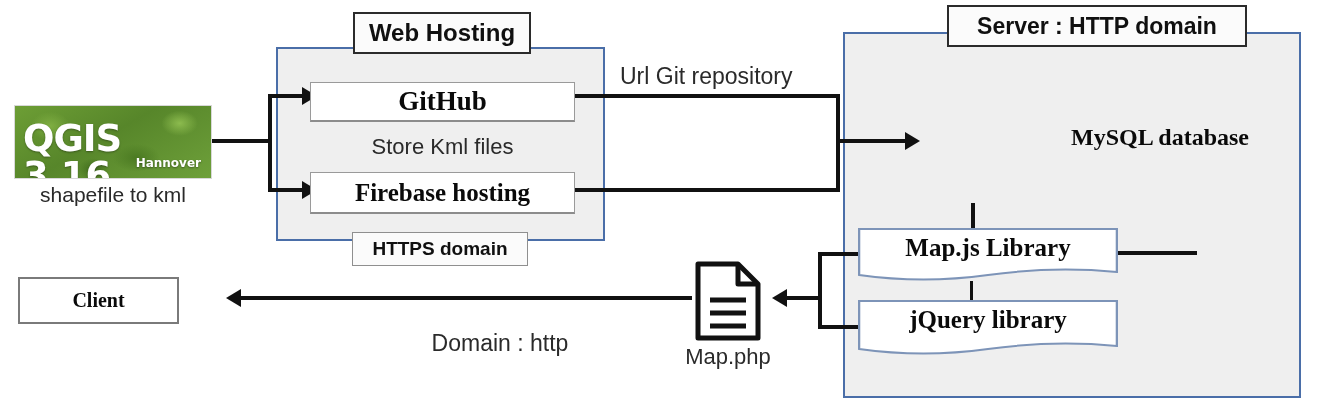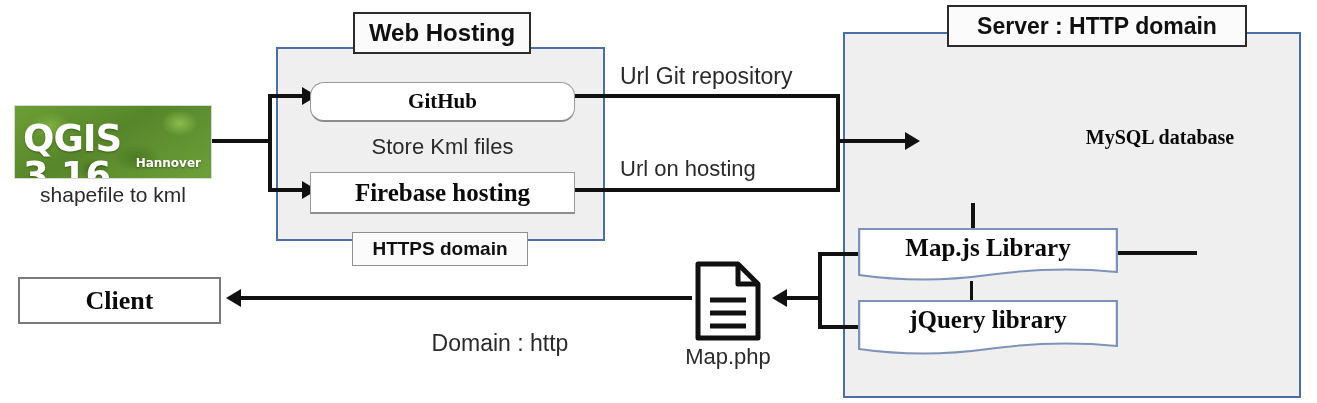--- a/index.html
+++ b/index.html
@@ -161,30 +161,29 @@
   <div class="abs vline" style="left:268px; top:96px; height:96px;"></div>
   <div class="abs hline" style="left:268px; top:94px; width:36px;"></div>
   <div class="abs arrow-r" style="left:302px; top:87px;"></div>
   <div class="abs hline" style="left:268px; top:188px; width:36px;"></div>
   <div class="abs arrow-r" style="left:302px; top:181px;"></div>
 
   <div class="abs panel" style="left:276px; top:47px; width:329px; height:194px;"></div>
 
   <div class="abs title-box" style="left:353px; top:12px; width:178px; height:42px; font-size:24px;">Web Hosting</div>
 
-  <div class="abs white-box" style="left:310px; top:82px; width:265px; height:40px; font-size:21px;border-radius:14px;">GitHub</div>
+  <div class="abs white-box" style="left:310px; top:82px; width:265px; height:40px; font-size:27px;">GitHub</div>
 
   <div class="abs plain-label" style="left:310px; top:133px; width:265px; height:28px; font-size:22px;">Store Kml files</div>
 
   <div class="abs white-box" style="left:310px; top:172px; width:265px; height:42px; font-size:25px;">Firebase hosting</div>
 
   <div class="abs title-box" style="left:352px; top:232px; width:176px; height:34px; font-size:19px; border-color:#8f8f8f; border-width:1px;">HTTPS domain</div>
 
   <div class="abs plain-label" style="left:620px; top:62px; width:230px; height:28px; font-size:23px; justify-content:flex-start;">Url Git repository</div>
-  <div class="abs plain-label" style="left:620px; top:155px; width:230px; height:28px; font-size:22px; justify-content:flex-start;">Url on hosting</div>
 
   <div class="abs hline" style="left:575px; top:94px; width:265px;"></div>
   <div class="abs hline" style="left:575px; top:188px; width:265px;"></div>
   <div class="abs vline" style="left:836px; top:94px; height:98px;"></div>
   <div class="abs hline" style="left:836px; top:139px; width:78px;"></div>
   <div class="abs arrow-r" style="left:905px; top:132px;"></div>
 
   <div class="abs panel" style="left:843px; top:32px; width:458px; height:366px;"></div>
 
   <div class="abs title-box" style="left:947px; top:5px; width:300px; height:42px; font-size:23px;">Server : HTTP domain</div>
@@ -218,21 +217,21 @@
       <circle cx="76" cy="76" r="25" fill="url(#globeG)"></circle>
       <g stroke="#d8f3ff" stroke-width="1.2" fill="none" opacity=".85">
         <ellipse cx="76" cy="76" rx="25" ry="10"></ellipse>
         <ellipse cx="76" cy="76" rx="10" ry="25"></ellipse>
         <ellipse cx="76" cy="76" rx="19" ry="25"></ellipse>
         <line x1="51" y1="76" x2="101" y2="76"></line>
       </g>
     </svg>
   </div>
 
-  <div class="abs white-box" style="left:1055px; top:120px; width:210px; height:34px; font-size:20px; background:transparent; border:none;">MySQL database</div>
+  <div class="abs white-box" style="left:1055px; top:120px; width:210px; height:34px; font-size:24px; background:transparent; border:none;">MySQL database</div>
 
   <div class="abs vline" style="left:971px; top:203px; height:33px;"></div>
   <div class="abs arrow-d" style="left:964px; top:232px;"></div>
 
   <div class="abs doc-box" style="left:858px; top:228px; width:228px; height:56px;">
     <svg viewBox="0 0 228 56" preserveAspectRatio="none">
       <path d="M1 1 H227 V44 Q171 38 114 47 Q57 56 1 47 Z" fill="#ffffff" stroke="#7d94b8" stroke-width="2"></path>
     </svg>
     <div class="doc-label" style="font-size:25px;">Map.js Library</div>
   </div>
@@ -280,15 +279,15 @@
         <line x1="18" y1="66" x2="54" y2="66"></line>
       </g>
     </svg>
   </div>
   <div class="abs plain-label" style="left:668px; top:342px; width:120px; height:30px; font-size:22px;">Map.php</div>
 
   <div class="abs hline" style="left:240px; top:296px; width:452px;"></div>
   <div class="abs arrow-l" style="left:226px; top:289px;"></div>
   <div class="abs plain-label" style="left:400px; top:328px; width:200px; height:30px; font-size:23px;">Domain : http</div>
 
-  <div class="abs white-box" style="left:18px; top:277px; width:203px; height:47px; font-size:26px; border:2px solid #7a7a7a;">Client</div>
+  <div class="abs white-box" style="left:18px; top:277px; width:161px; height:47px; font-size:20px; border:2px solid #7a7a7a;">Client</div>
 
 </div>
 
 </body></html>

